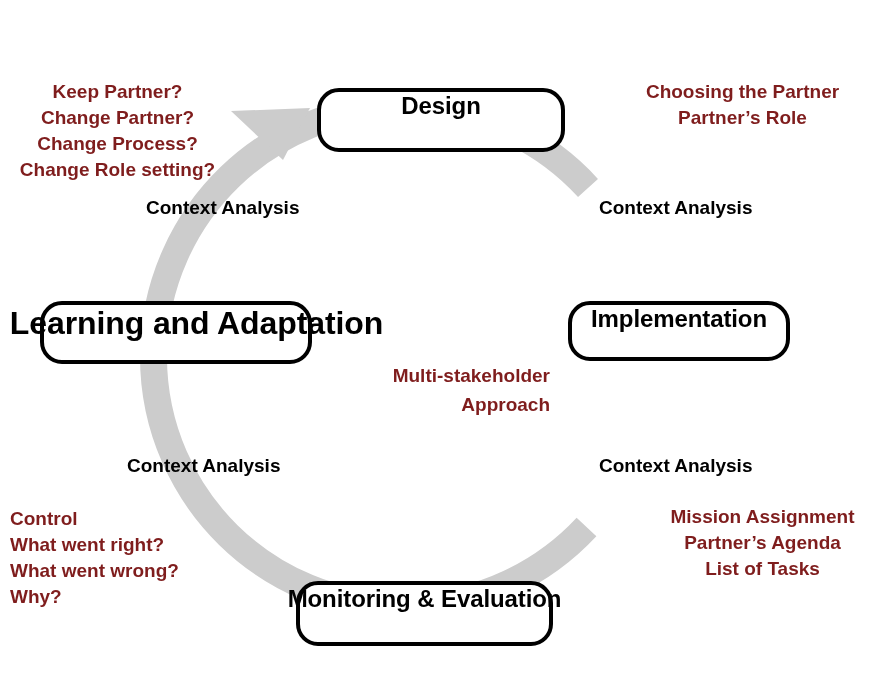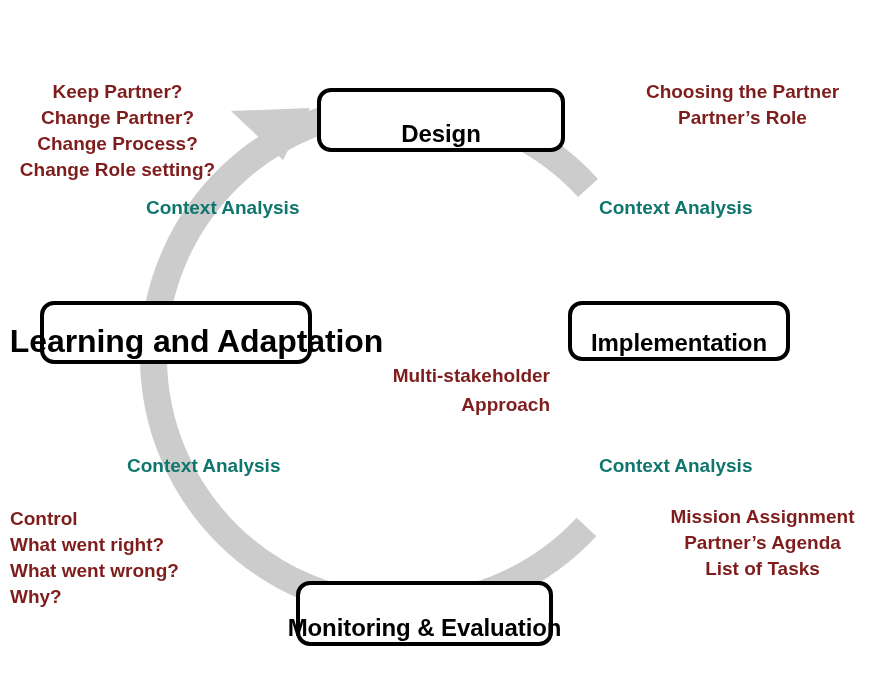--- a/index.html
+++ b/index.html
@@ -25,23 +25,23 @@
     height: 695px;
     pointer-events: none;
   }
 
   
   .process-box {
     position: absolute;
     box-sizing: border-box;
     background: #ffffff;
     border: 4px solid #000000;
-    border-radius: 14px;
+    border-radius: 22px;
     display: flex;
-    align-items: flex-end;
+    align-items: flex-start;
     justify-content: center;
     z-index: 5;
   }
   .process-box .box-label {
     font-weight: bold;
     color: #000000;
     letter-spacing: -0.1px;
     white-space: nowrap;
   }
 
@@ -124,21 +124,21 @@
     top: 504px;
     width: 205px;
     text-align: center;
     line-height: 26px;
   }
 
   .context-label {
     position: absolute;
     font-weight: bold;
     font-size: 19px;
-    color: #0f766e;
+    color: #000000;
     white-space: nowrap;
     z-index: 4;
   }
   #context-top-left     { left: 146px; top: 197px; }
   #context-top-right    { left: 599px; top: 197px; }
   #context-bottom-left  { left: 127px; top: 455px; }
   #context-bottom-right { left: 599px; top: 455px; }
 </style>
 </head>
 <body>

